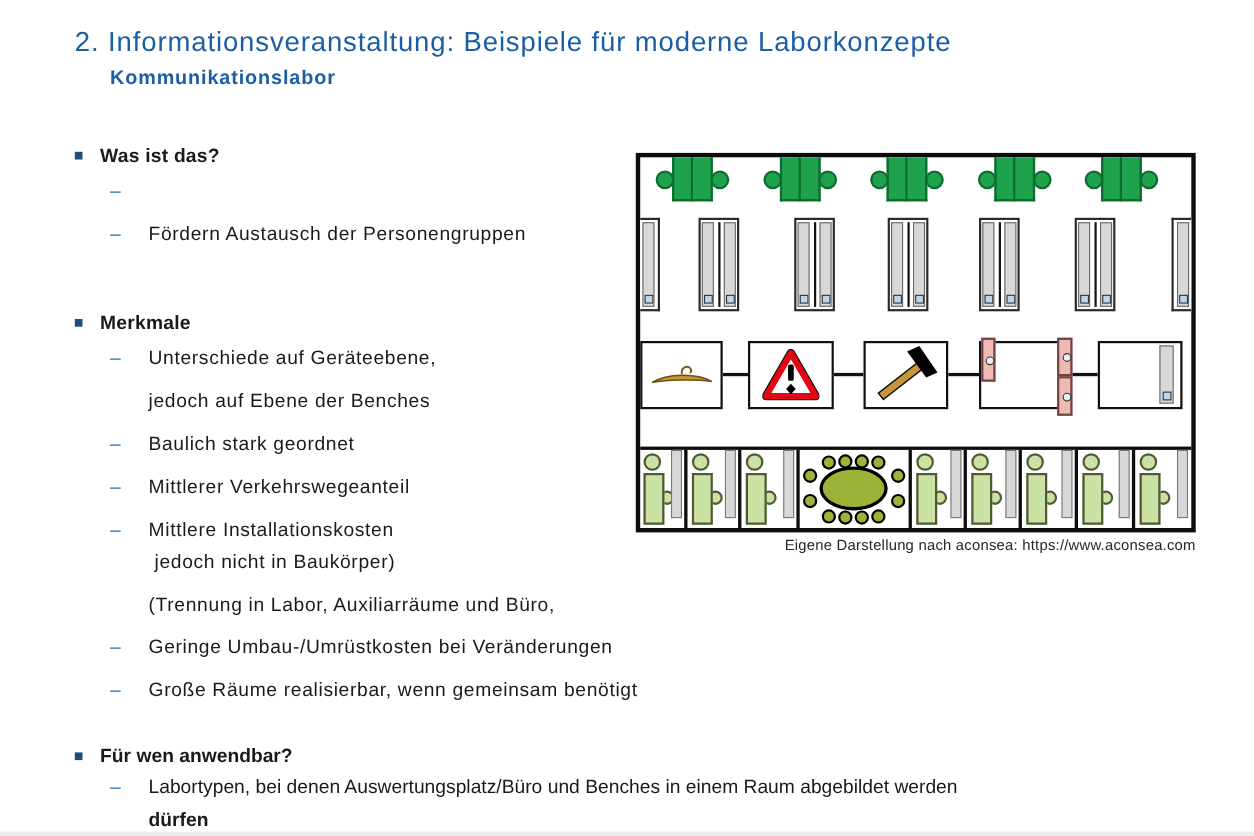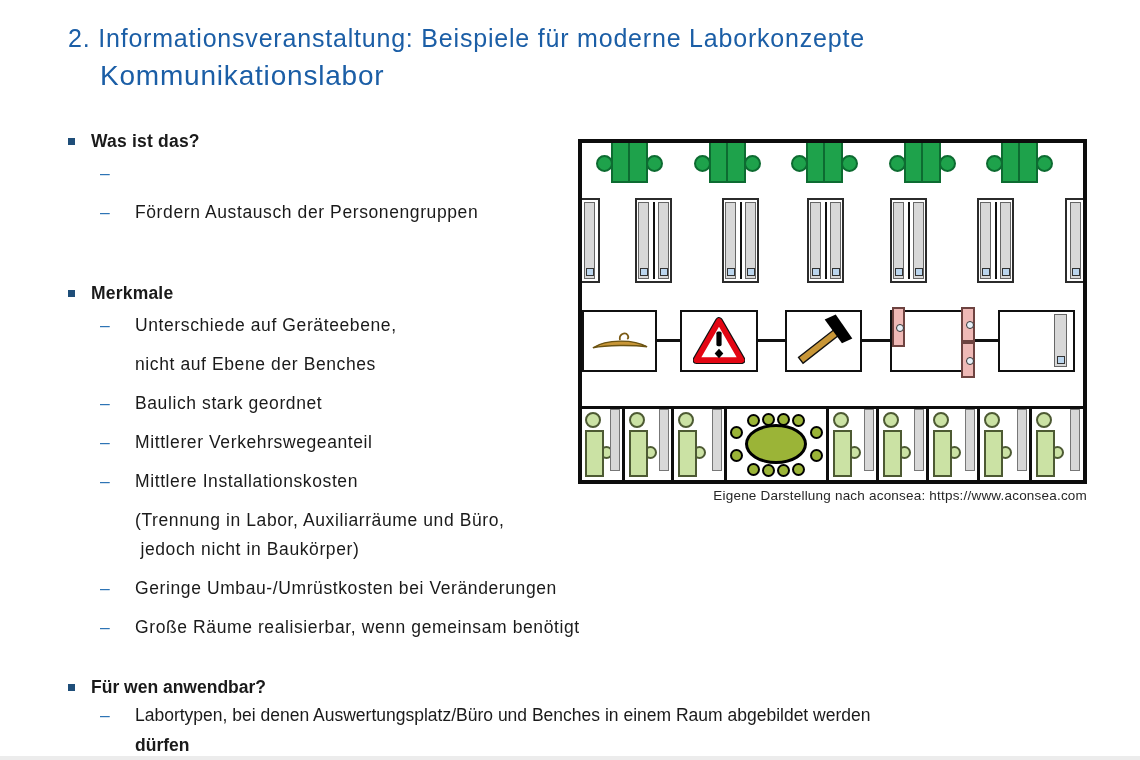--- a/index.html
+++ b/index.html
@@ -6,22 +6,22 @@
   .slide{
     position:relative; width:1140px; height:760px; background:#ffffff;
     font-family:"Liberation Sans", sans-serif; overflow:hidden; margin:0 auto;
   }
   
   .title1{
     position:absolute; left:68px; top:24px; font-size:25px; letter-spacing:0.8px;
     color:#1B5EA6; font-weight:500; white-space:nowrap;
   }
   .title2{
-    position:absolute; left:100px; top:60px; font-size:28px; letter-spacing:0.8px;
-    color:#1B5EA6; font-weight:400; white-space:nowrap;
+    position:absolute; left:100px; top:60px; font-size:18px; letter-spacing:0.8px;
+    color:#1B5EA6; font-weight:700; white-space:nowrap;
   }
   
   .section{position:absolute; left:68px;}
   .sec-heading{display:flex; align-items:center; height:26px; font-size:17.5px;
     font-weight:700; color:#1a1a1a; letter-spacing:0.2px;text-align:center;}
   .sq-bullet{width:7px; height:7px; background:#1F4E79; margin-right:16px; flex:none;}
   .item-line{display:flex; align-items:center; font-size:17.5px; color:#1a1a1a;
     letter-spacing:0.6px; white-space:pre;}
   .section.condensed .item-line,
   .section.condensed .sec-heading{letter-spacing:0px;}
@@ -54,26 +54,26 @@
         </div>
         <div class="item-line" style="height: 39px;"><span class="dash-bullet">–</span></div>
         <div class="item-line" style="height: 39px;"><span class="dash-bullet">–</span><span>Fördern Austausch der Personengruppen</span></div>
       </div>
       <div class="section" style="top: 280px;">
         <div class="sec-heading">
           <div class="sq-bullet"></div>
           <span>Merkmale</span>
         </div>
         <div class="item-line" style="height: 39px;"><span class="dash-bullet">–</span><span>Unterschiede auf Geräteebene,</span></div>
-        <div class="item-line" style="height: 39px;"><span class="cont-indent"></span><span>nicht auf Ebene der Benches</span></div>
+        <div class="item-line" style="height: 39px;"><span class="cont-indent"></span><span>jedoch auf Ebene der Benches</span></div>
         <div class="item-line" style="height: 39px;"><span class="dash-bullet">–</span><span>Baulich stark geordnet</span></div>
         <div class="item-line" style="height: 39px;"><span class="dash-bullet">–</span><span>Mittlerer Verkehrswegeanteil</span></div>
         <div class="item-line" style="height: 39px;"><span class="dash-bullet">–</span><span>Mittlere Installationskosten</span></div>
+        <div class="item-line" style="height: 39px; margin-top: -10px;"><span class="cont-indent"></span><span> jedoch nicht in Baukörper)</span></div>
         <div class="item-line" style="height: 39px;"><span class="cont-indent"></span><span>(Trennung in Labor, Auxiliarräume und Büro,</span></div>
-        <div class="item-line" style="height: 39px; margin-top: -10px;"><span class="cont-indent"></span><span> jedoch nicht in Baukörper)</span></div>
         <div class="item-line" style="height: 39px;"><span class="dash-bullet">–</span><span>Geringe Umbau-/Umrüstkosten bei Veränderungen</span></div>
         <div class="item-line" style="height: 39px;"><span class="dash-bullet">–</span><span>Große Räume realisierbar, wenn gemeinsam benötigt</span></div>
       </div>
       <div class="section condensed" style="top: 674px;">
         <div class="sec-heading">
           <div class="sq-bullet"></div>
           <span>Für wen anwendbar?</span>
         </div>
         <div class="item-line" style="height: 30px;"><span class="dash-bullet">–</span><span>Labortypen, bei denen Auswertungsplatz/Büro und Benches in einem Raum abgebildet werden</span></div>
         <div class="item-line" style="height: 30px; font-weight: bold;"><span class="cont-indent"></span><span>dürfen</span></div>

